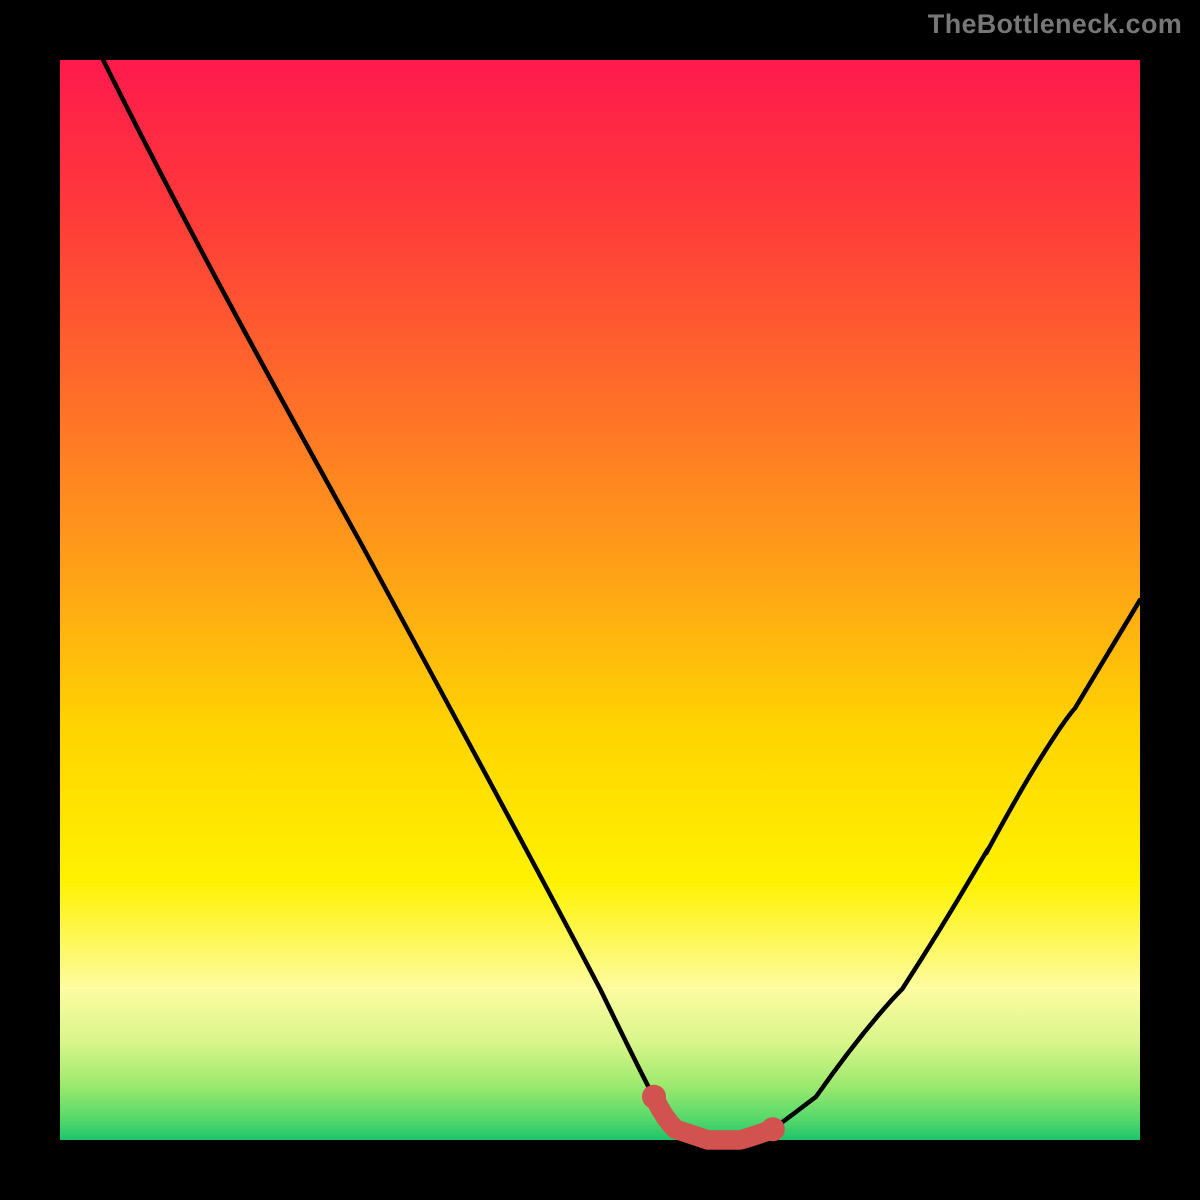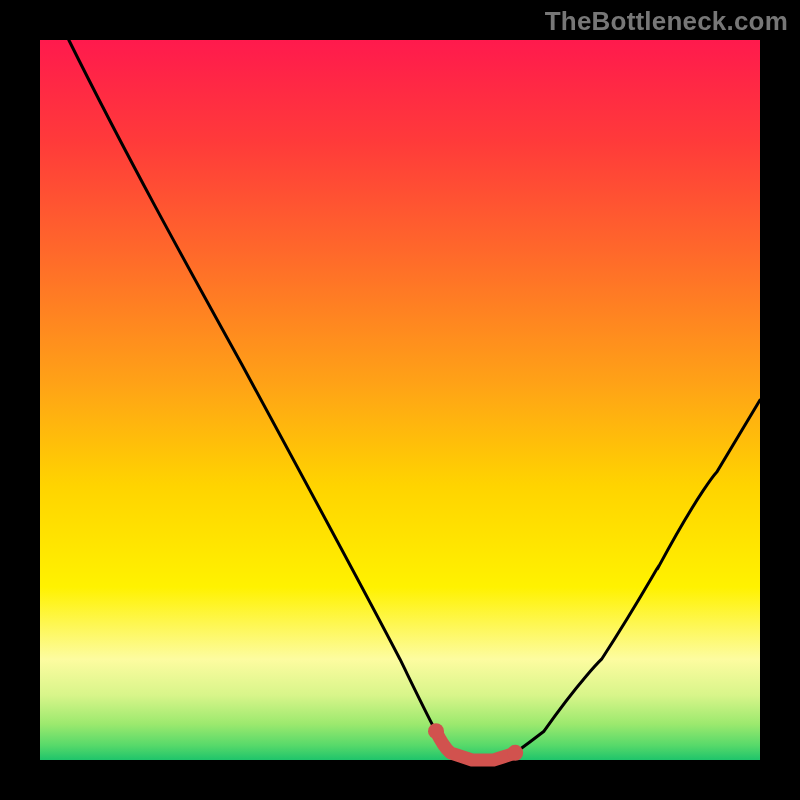--- a/index.html
+++ b/index.html
@@ -36,21 +36,21 @@
       #9ce96e 95%,
       #56d96a 98%,
       #1fc46b 100%
     );
   }
   .watermark {
     position: absolute;
     top: 6px;
     right: 12px;
     color: #777;
-    font-size: 26px;
+    font-size: 18px;
     font-weight: 600;
     letter-spacing: 0.2px;
     user-select: none;
     z-index: 10;
   }
   svg.curve {
     position: absolute;
     left: 0;
     top: 0;
     width: 720px;

